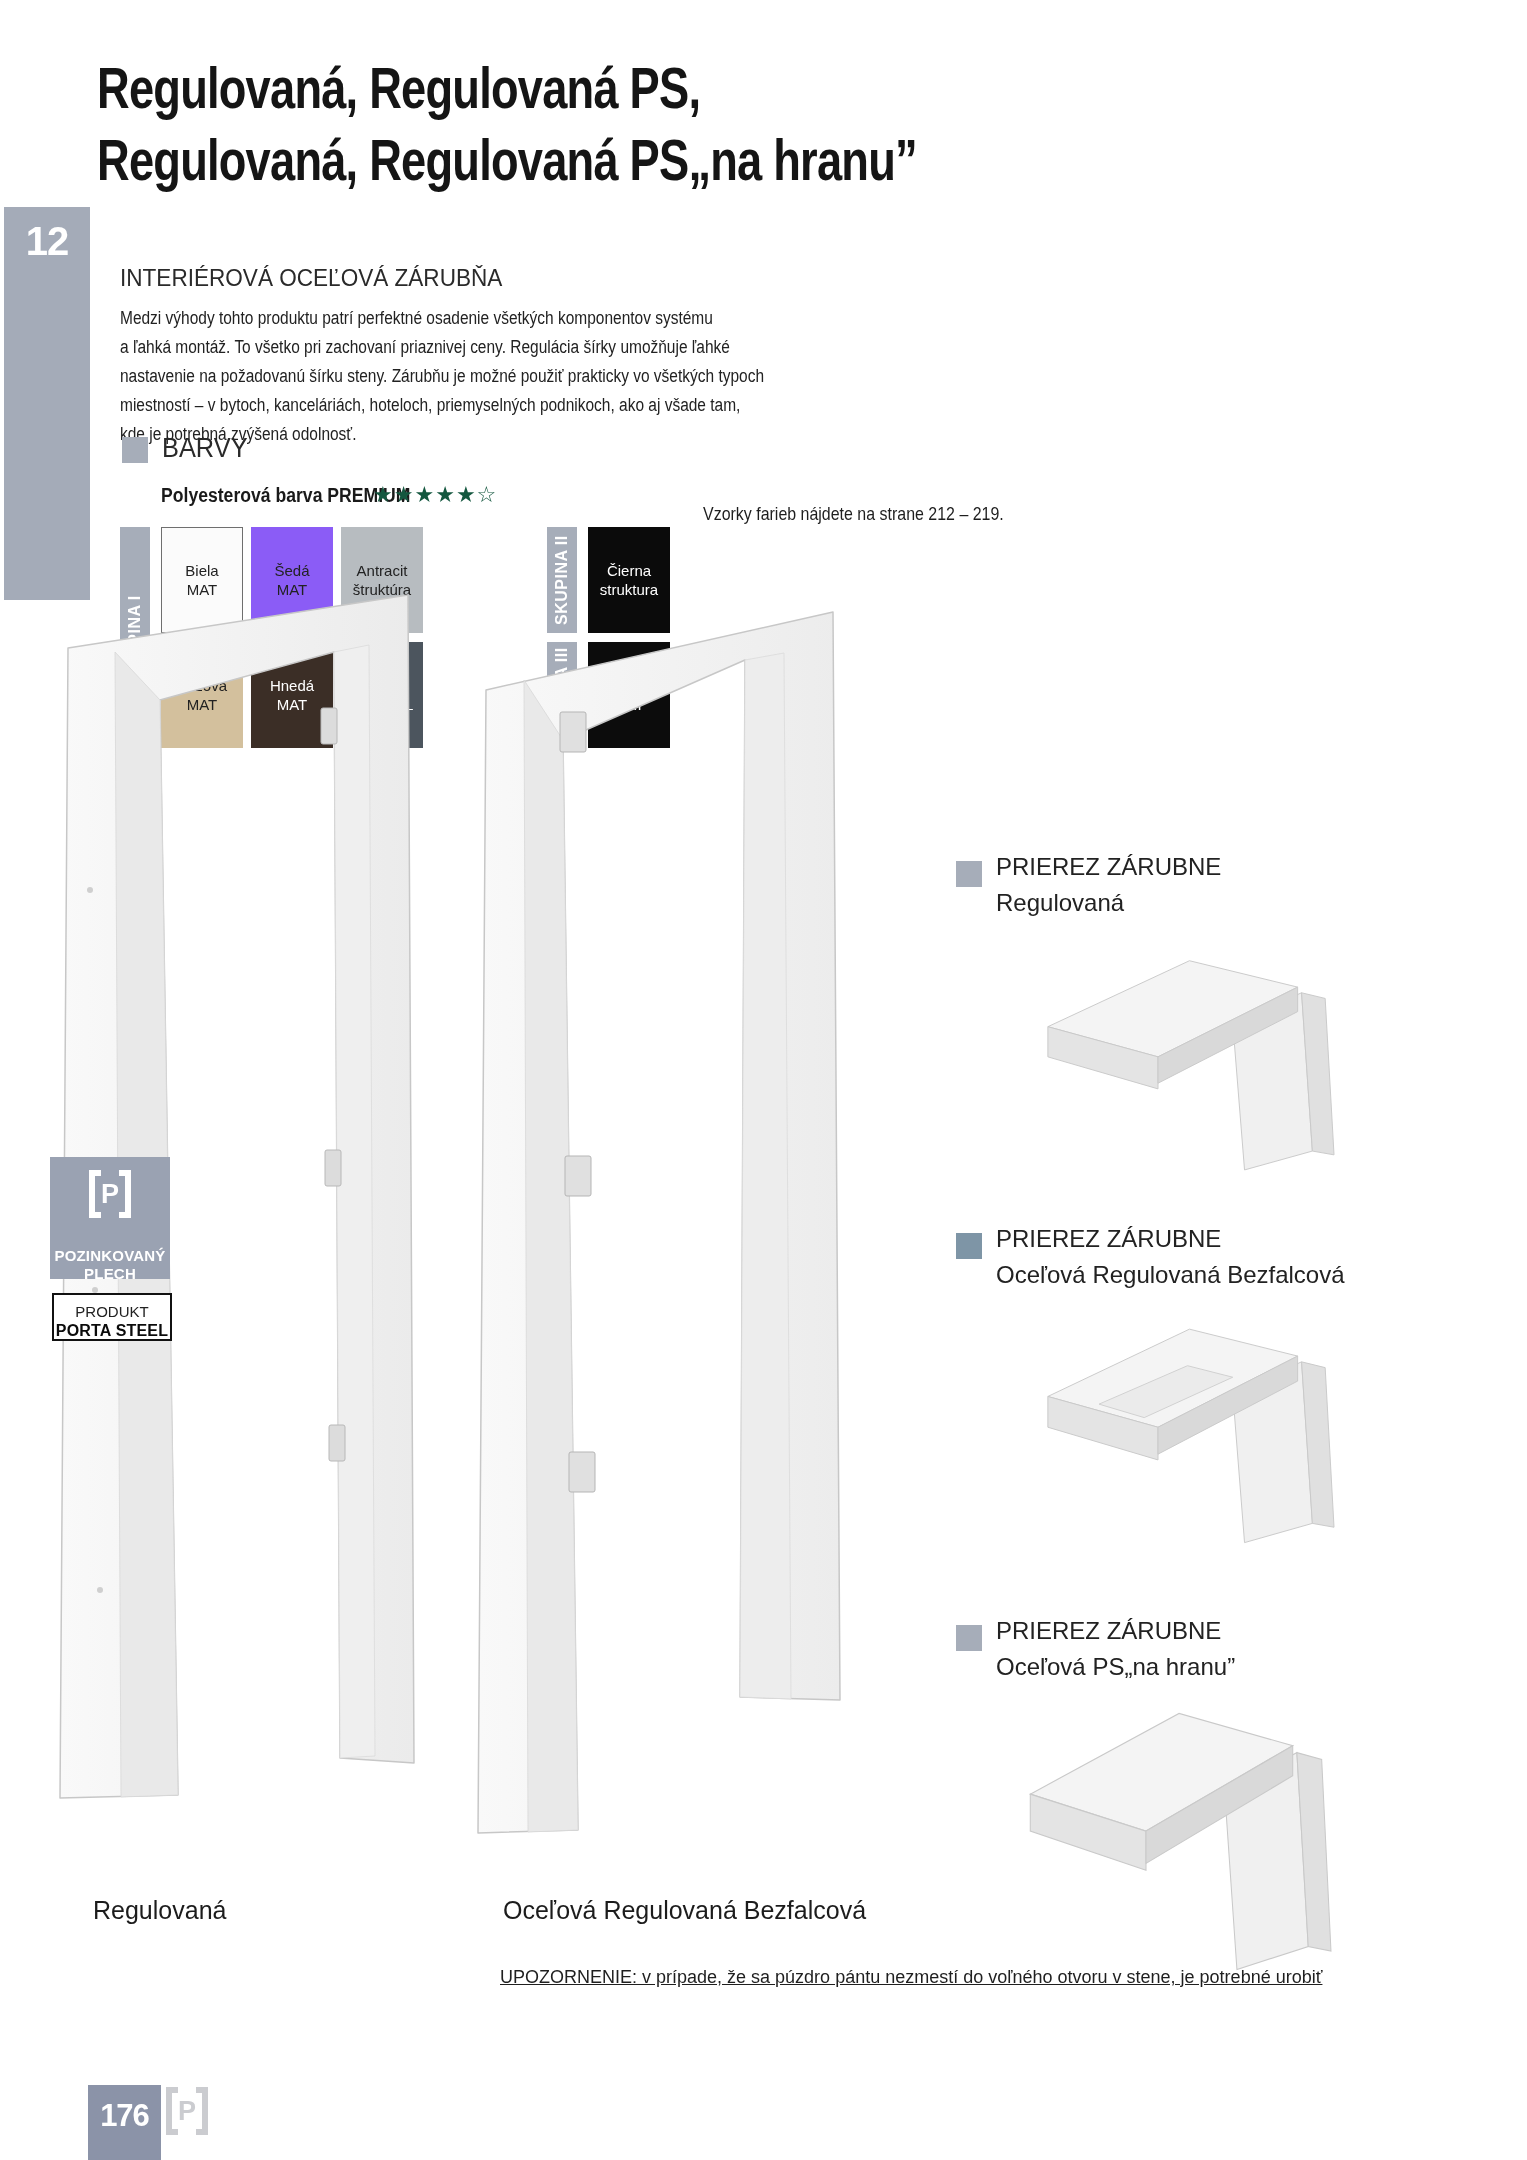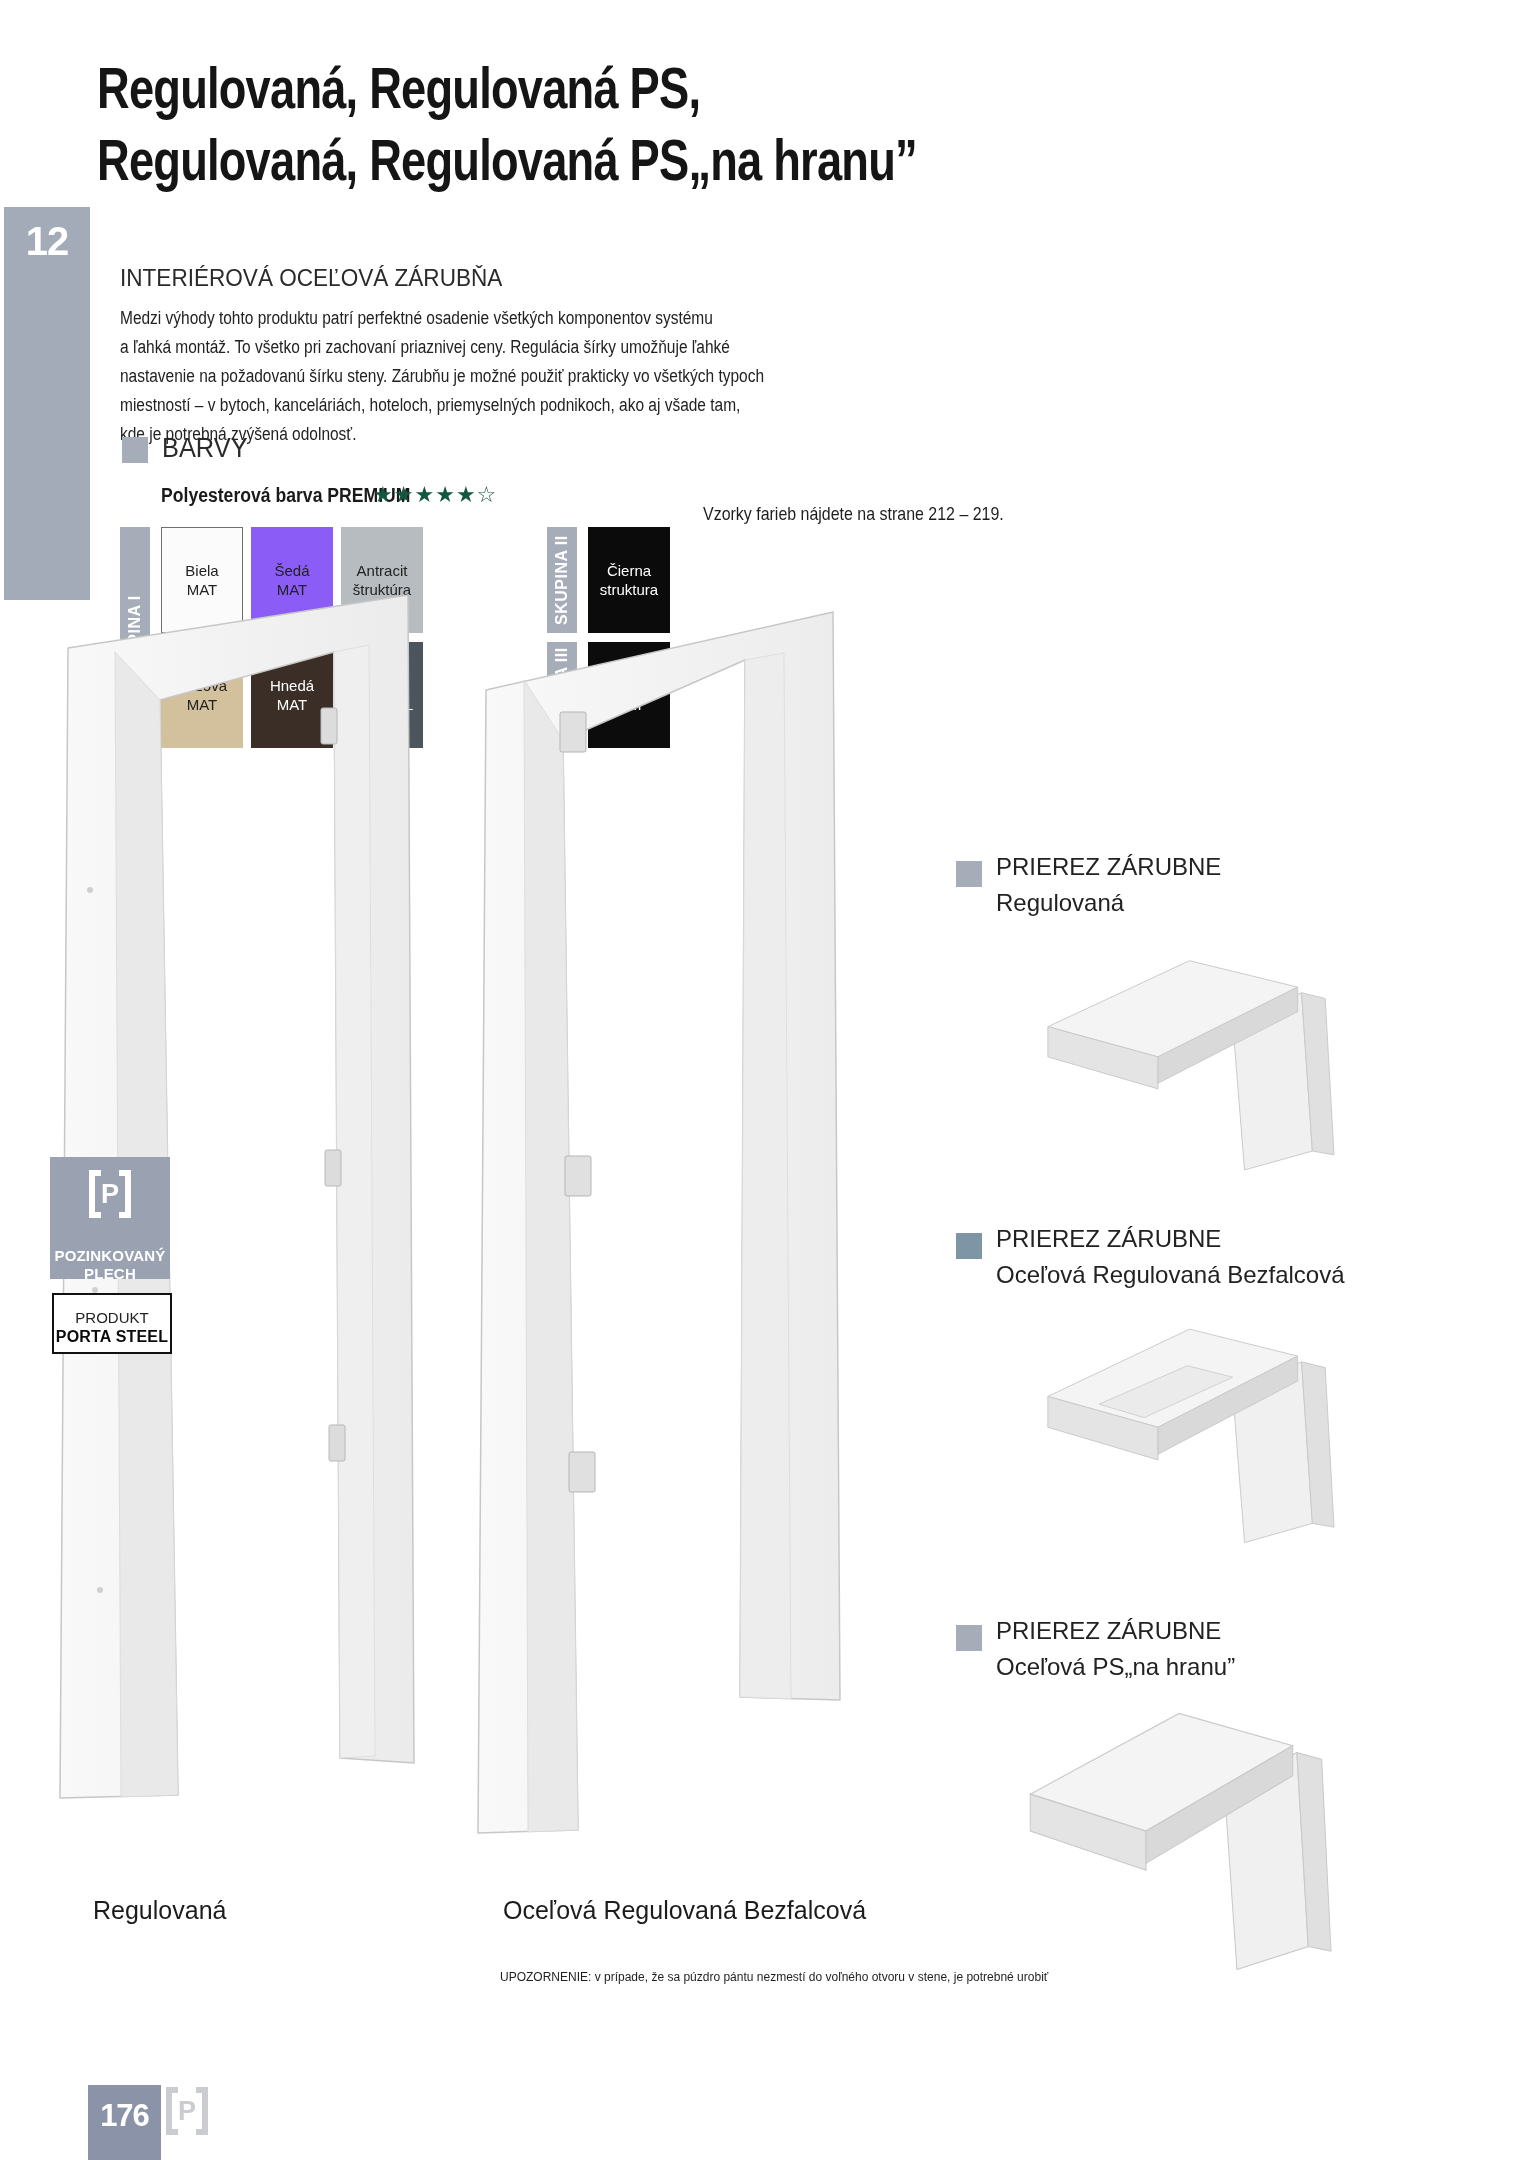--- a/index.html
+++ b/index.html
@@ -42,26 +42,26 @@
   .frame-caption{font-size:25px;color:#1c1c1c;white-space:nowrap;}
   #caption1{left:93px;top:1896px;}
   #caption2{left:503px;top:1896px;}
 
   .sec-head{white-space:nowrap;}
   .sec-line1{font-size:24px;color:#222;}
   .sec-line2{font-size:24px;color:#222;margin-top:8px;}
 
   #badge{left:50px;top:1157px;width:120px;height:122px;background:#9aa2b2;text-align:center;}
   #badge .blines{margin-top:24px;font-size:15px;line-height:18px;font-weight:bold;color:#fff;letter-spacing:.2px;}
-  #product-box{left:52px;top:1293px;width:120px;height:61px;background:#fff;border:2px solid #111;
-      text-align:center;box-sizing:border-box;padding-top:13px;}
+  #product-box{left:52px;top:1293px;width:120px;height:48px;background:#fff;border:2px solid #111;
+      text-align:center;box-sizing:border-box;padding-top:7px;}
   #product-box .l1{font-size:15px;line-height:19px;color:#222;}
   #product-box .l2{font-size:16px;line-height:19px;font-weight:bold;color:#0b0b0b;letter-spacing:.2px;}
 
-  #warning{left:500px;top:1963px;font-size:12px;line-height:29.5px;color:#1f1f1f;white-space:nowrap;}
+  #warning{left:500px;top:1963px;font-size:18px;line-height:29.5px;color:#1f1f1f;white-space:nowrap;text-decoration:underline;}
 
   #footer-box{left:88px;top:2085px;width:73px;height:75px;background:#8b93a8;text-align:center;}
   #footer-num{display:block;margin-top:13px;font-size:31px;font-weight:bold;color:#fff;letter-spacing:-1px;}
 
   svg text{font-family:"Liberation Sans","DejaVu Sans",sans-serif;}
 </style>
 </head>
 <body>
 
 <div id="page">

